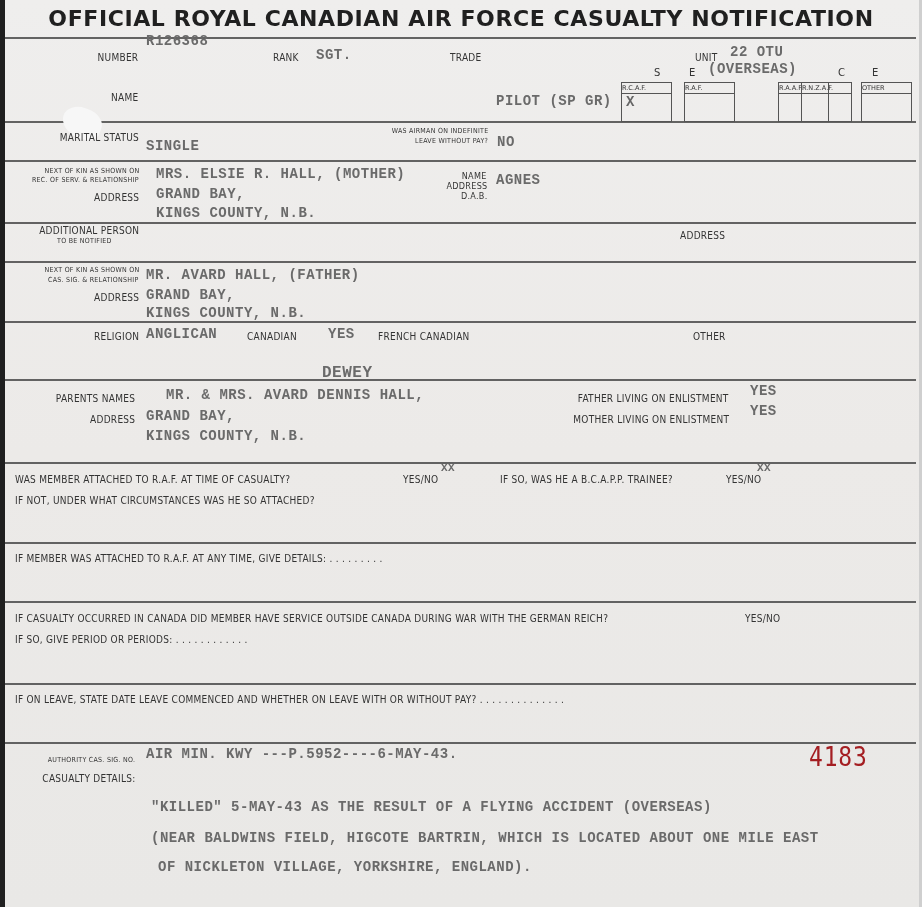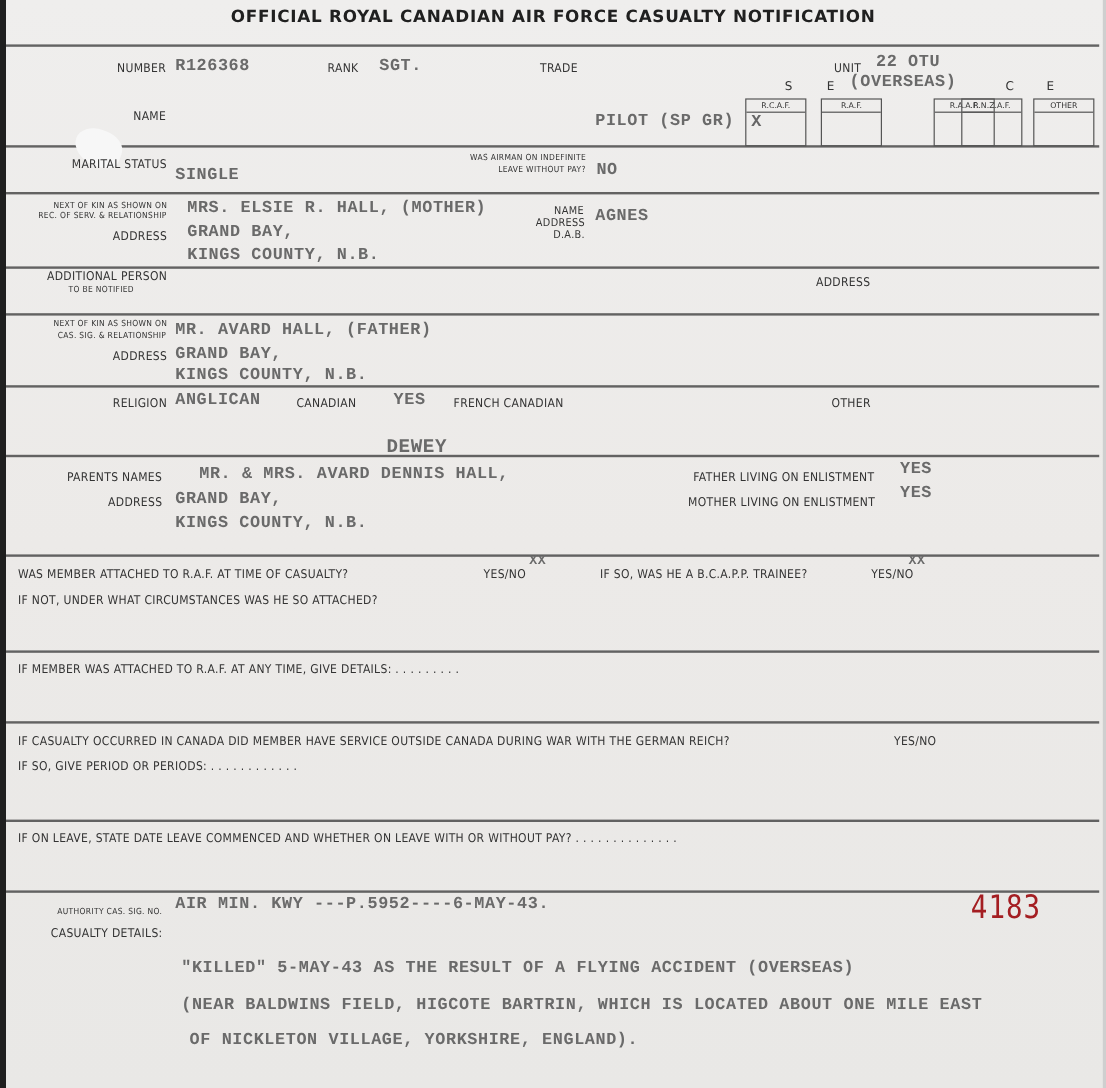--- a/index.html
+++ b/index.html
@@ -12,21 +12,21 @@
   }
   .page {
     position:absolute; left:0; top:0; width:922px; height:907px;
     background:linear-gradient(180deg,#efeeed 0%,#eceae8 50%,#e9e8e6 100%);
   }
   .edge-left { position:absolute; left:0; top:0; width:5px; height:907px; background:#1f1f1f; }
   .edge-right { position:absolute; right:0; top:0; width:3px; height:907px; background:#cfcfcf; }
   .hline { position:absolute; left:5px; right:6px; height:2px; background:#4a4a4a; opacity:.85; }
   .title {
     position:absolute; left:0; width:922px; top:6px; text-align:center;
-    font-family:"DejaVu Sans", sans-serif; font-weight:bold; font-size:14px;
+    font-family:"DejaVu Sans", sans-serif; font-weight:bold; font-size:22px;
     letter-spacing:0.6px; color:#202020;
   }
   .lbl {
     position:absolute; font-family:"DejaVu Sans", sans-serif;
     font-size:10px; color:#333; letter-spacing:0.3px; white-space:nowrap;
     transform:scaleX(0.9); transform-origin:left center;
   }
   .lbl.r { text-align:right; transform-origin:right center; }
   .lbl.sm { font-size:7px; }
   .lbl.small { font-size:9px; }
@@ -34,21 +34,21 @@
     position:absolute; font-family:"Liberation Mono", monospace;
     font-weight:bold; font-size:14px; color:#6a6a6a; letter-spacing:0.5px;
     white-space:nowrap; filter:blur(0.6px);
   }
   .service-box {
     position:absolute; top:82px; width:49px; height:38px;
     border:1px solid #555; border-top-width:1px;
   }
   .service-box .hd {
     height:10px; border-bottom:1px solid #555; font-family:"DejaVu Sans", sans-serif;
-    font-size:6.5px; text-align:center; line-height:10px; color:#333;
+    font-size:6.5px; text-align:left; line-height:10px; color:#333;
   }
   .service-box .val {
     font-family:"Liberation Mono", monospace; font-weight:bold; font-size:14px;
     color:#666; padding-left:4px; filter:blur(0.6px);
   }
   .letter { position:absolute; top:67px; font-family:"DejaVu Sans", sans-serif; font-size:10px; color:#333; }
   .stamp {
     position:absolute; left:809px; top:741px;
     font-family:"DejaVu Sans Mono", monospace; font-size:27px; color:#a41e22;
     letter-spacing:1px; transform:scaleX(0.85); transform-origin:left top;
@@ -76,21 +76,21 @@
   <div class="hline" style="top:379px;"></div>
   <div class="hline" style="top:462px;"></div>
   <div class="hline" style="top:542px;"></div>
   <div class="hline" style="top:601px;"></div>
   <div class="hline" style="top:683px;"></div>
   <div class="hline" style="top:742px;"></div>
 
   <div class="tear"></div>
 
   <div class="lbl r" style="right:784px; top:52px;">NUMBER</div>
-  <div class="typed" style="left:146px; top:47px;">R126368</div>
+  <div class="typed" style="left:146px; top:33px;">R126368</div>
   <div class="lbl" style="left:273px; top:52px;">RANK</div>
   <div class="typed" style="left:316px; top:47px;">SGT.</div>
   <div class="lbl" style="left:450px; top:52px;">TRADE</div>
   <div class="typed" style="left:496px; top:45px;margin-top:48px;">PILOT  (SP GR)</div>
   <div class="lbl" style="left:695px; top:52px;">UNIT</div>
   <div class="typed" style="left:730px; top:44px;">22 OTU</div>
   <div class="typed" style="left:708px; top:61px;">(OVERSEAS)</div>
 
   <div class="letter" style="left:654px;">S</div>
   <div class="letter" style="left:689px;">E</div>

